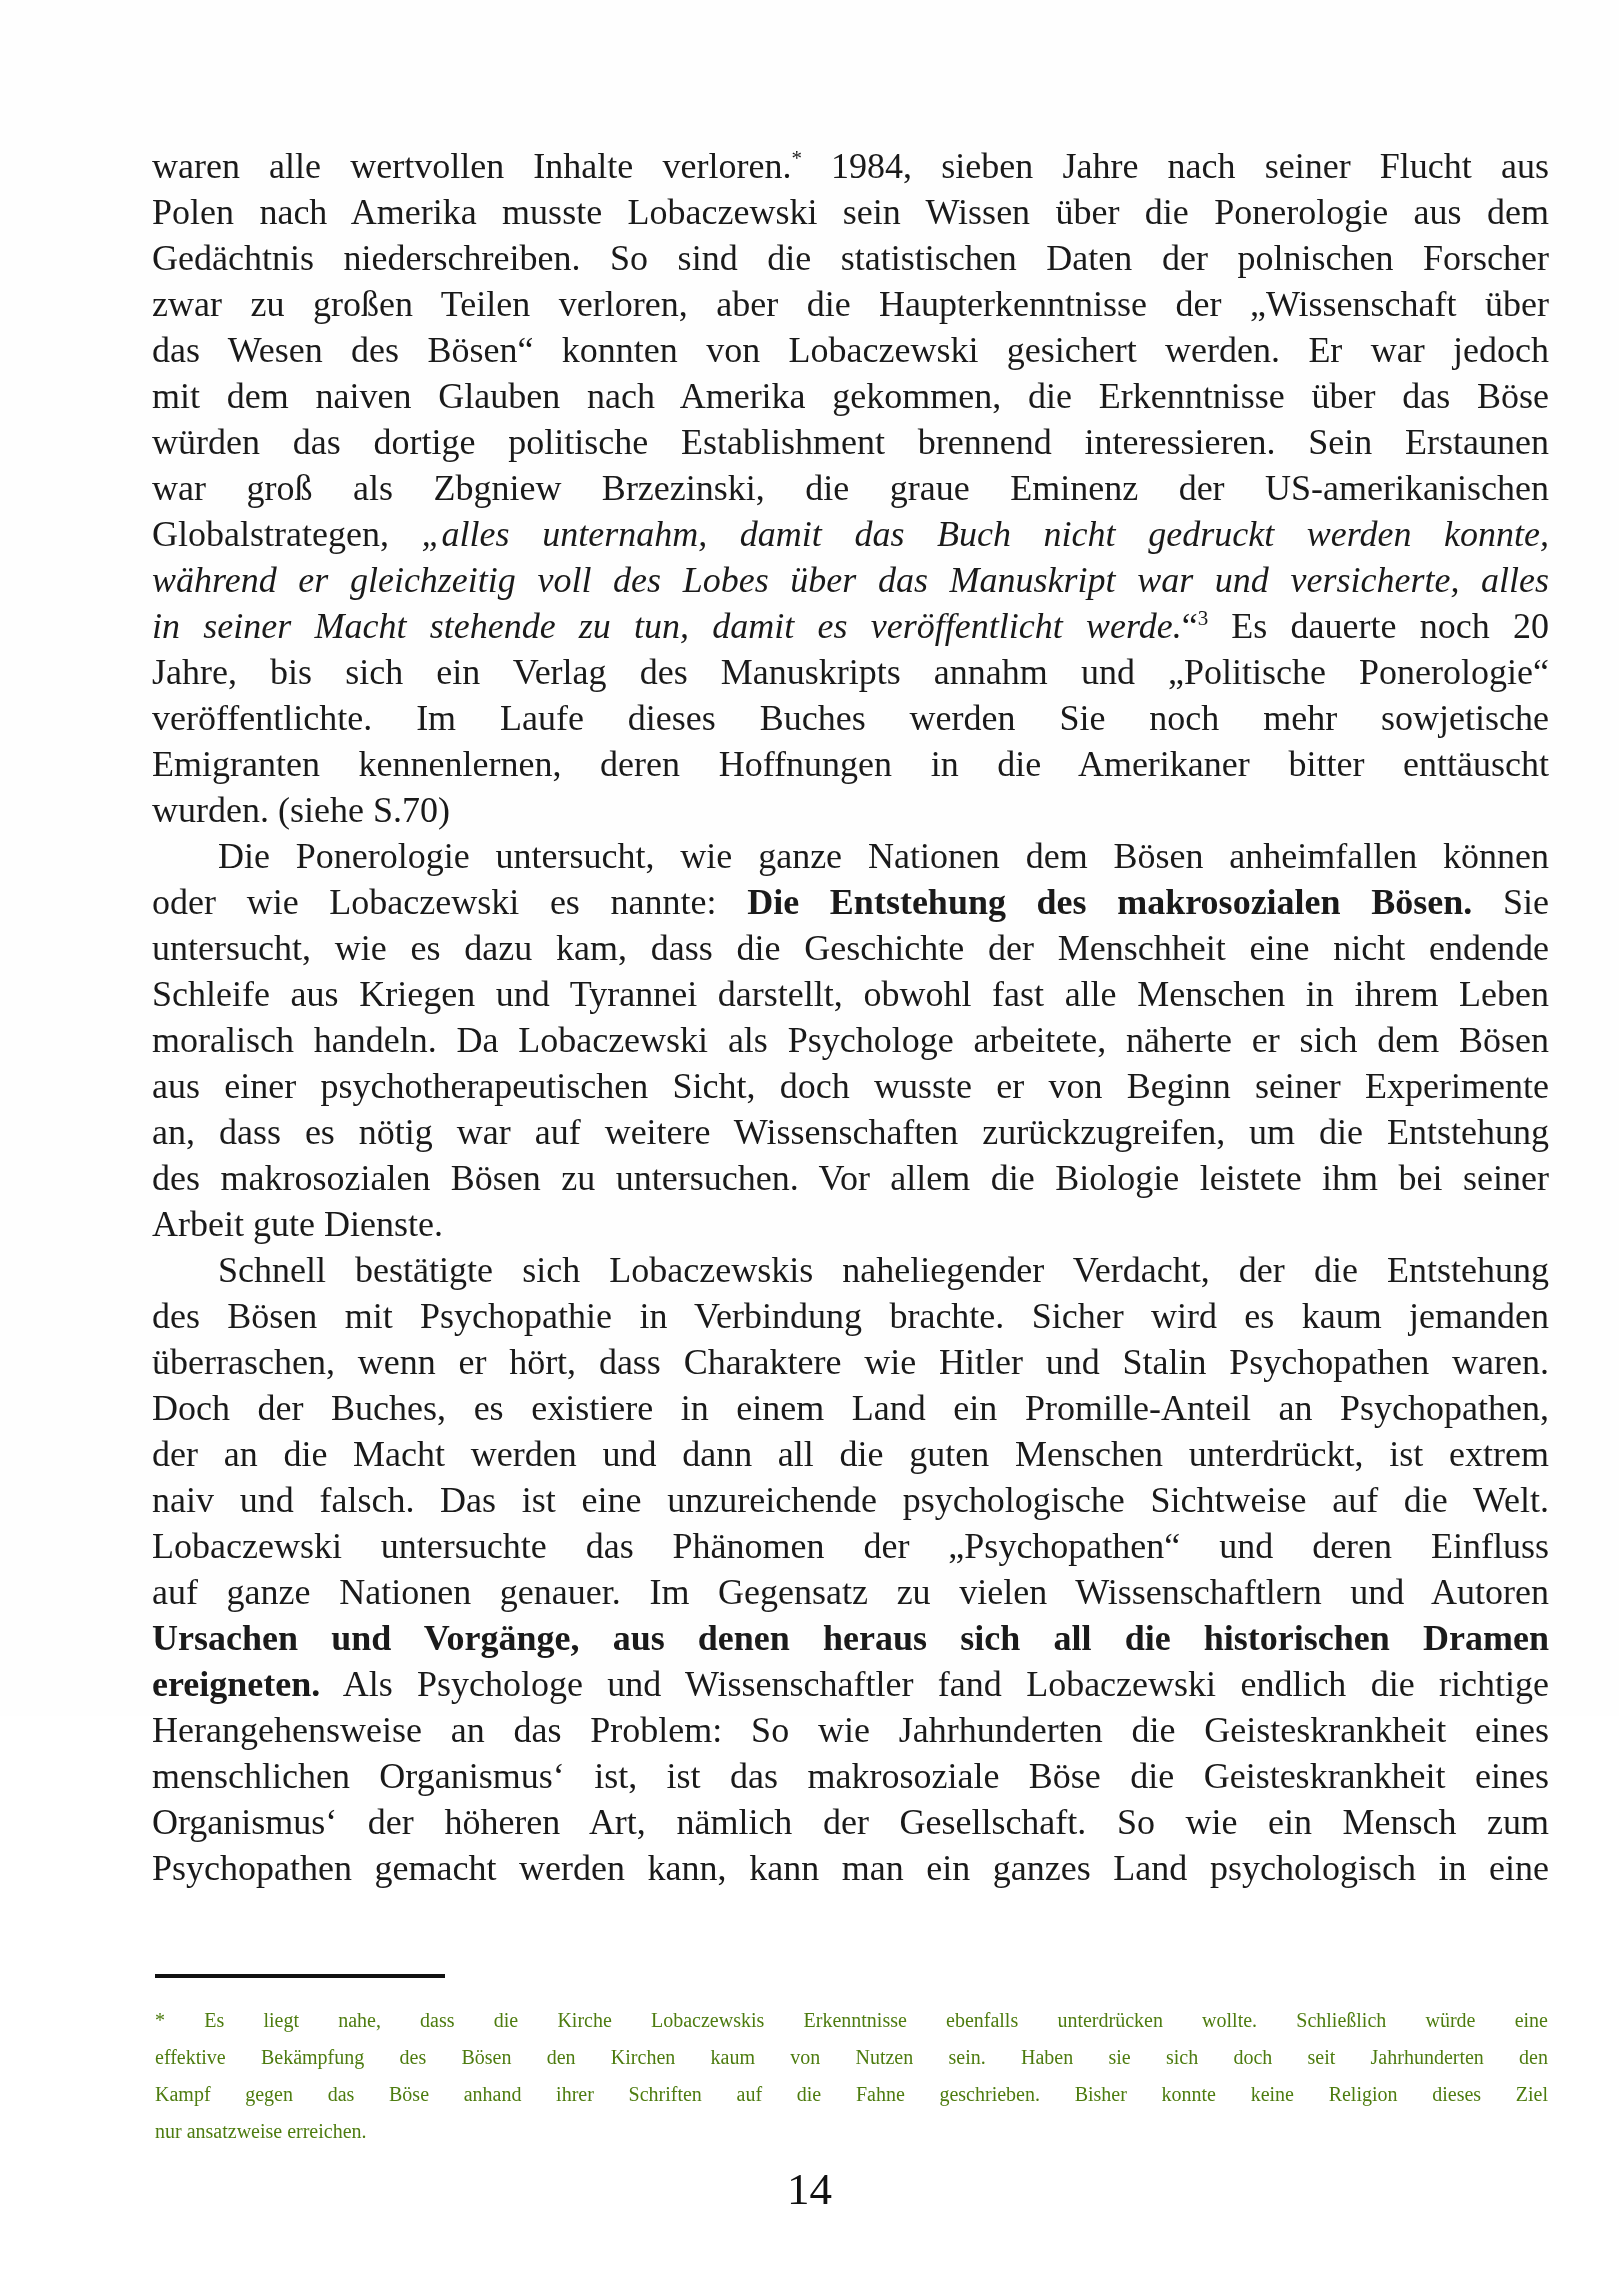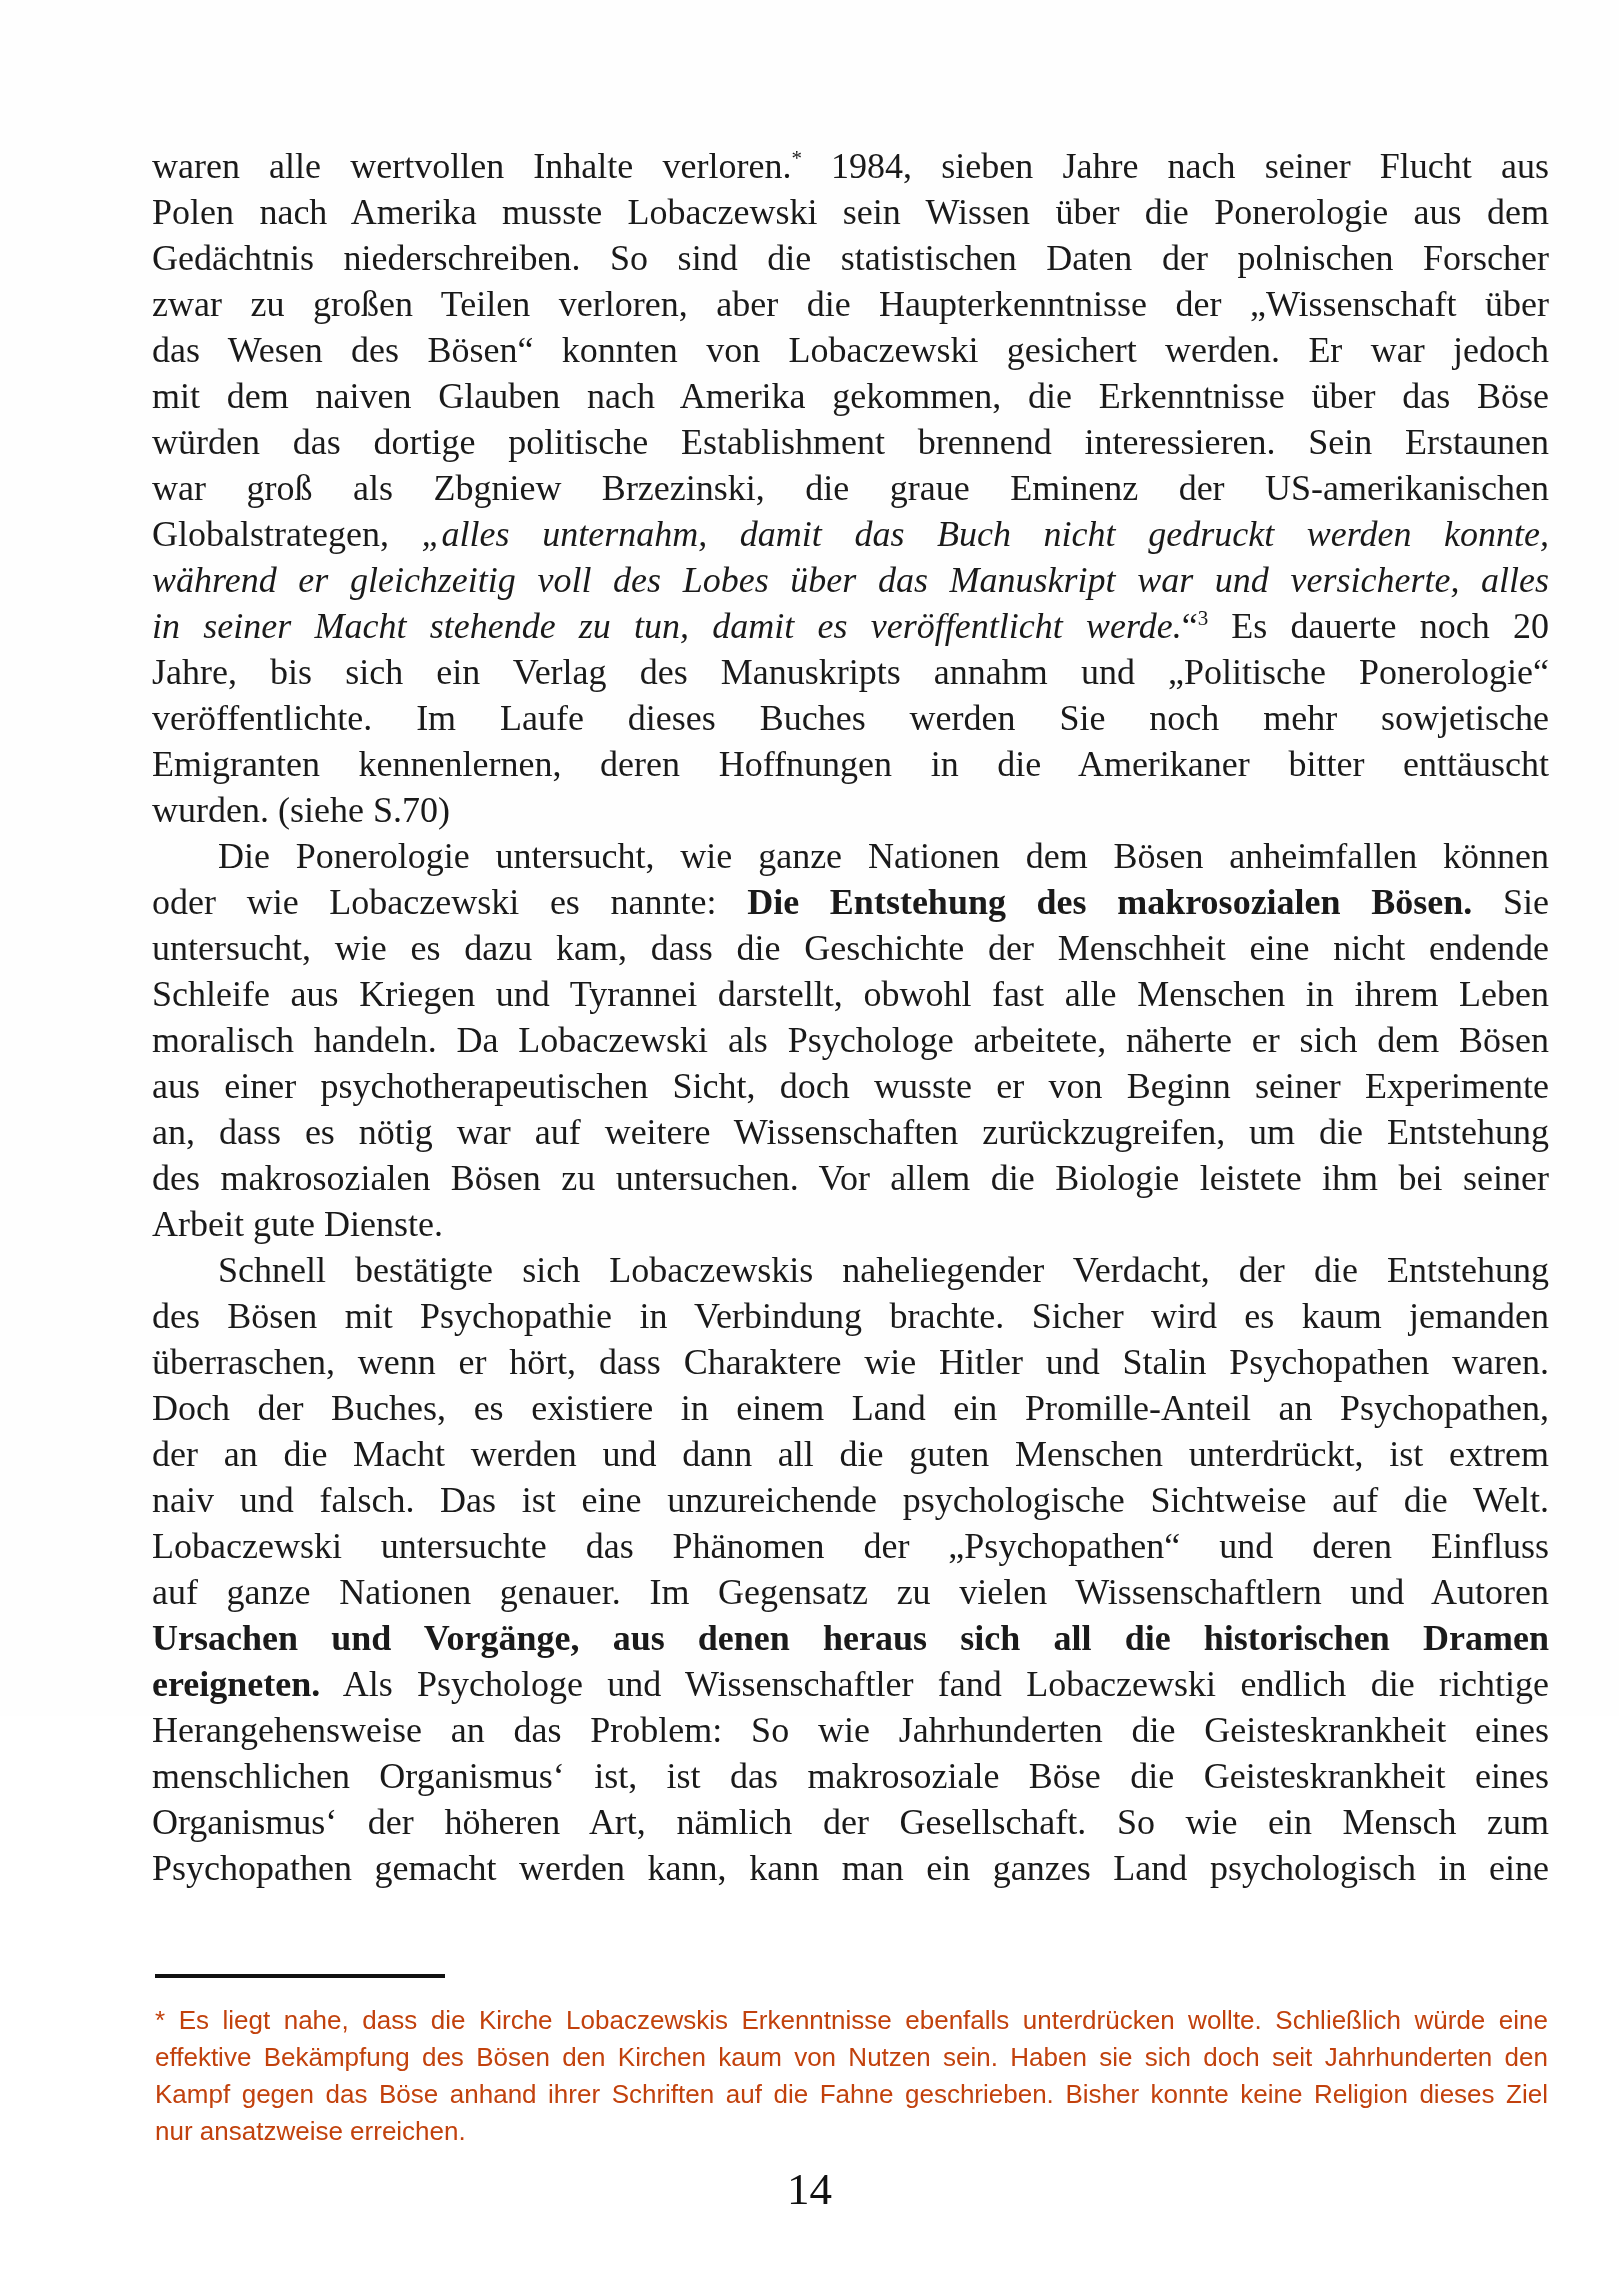--- a/index.html
+++ b/index.html
@@ -17,22 +17,22 @@
   }
   .line.last { text-align-last: left; }
   .line.indent { padding-left: 66px; }
   .seg { }
   .seg.i { font-style: italic; }
   .seg.b { font-weight: bold; margin-top: 24px; }
   .seg.sup { font-size: 21px; vertical-align: 13.5px; line-height: 0; }
   .rule { position: absolute; left: 155px; top: 1974px; width: 290px; height: 3.9px; background: #111; }
   .foot {
     position: absolute; left: 155px; top: 2002px; width: 1393px;
-    font-family: Liberation Sans, sans-serif;
-    font-size: 26px; color: #c2410c;
+    font-family: Liberation Serif, serif;
+    font-size: 20px; color: #4d7c0f;
   }
   .foot .line { height: 37px; line-height: 37px; }
   .pagenum {
     position: absolute; left: 0; width: 1619px; top: 2163px; text-align: center;
     font-family: "Liberation Serif", "DejaVu Serif", serif; font-size: 45px; color: #111;
   }
 </style>
 </head>
 <body>
 

